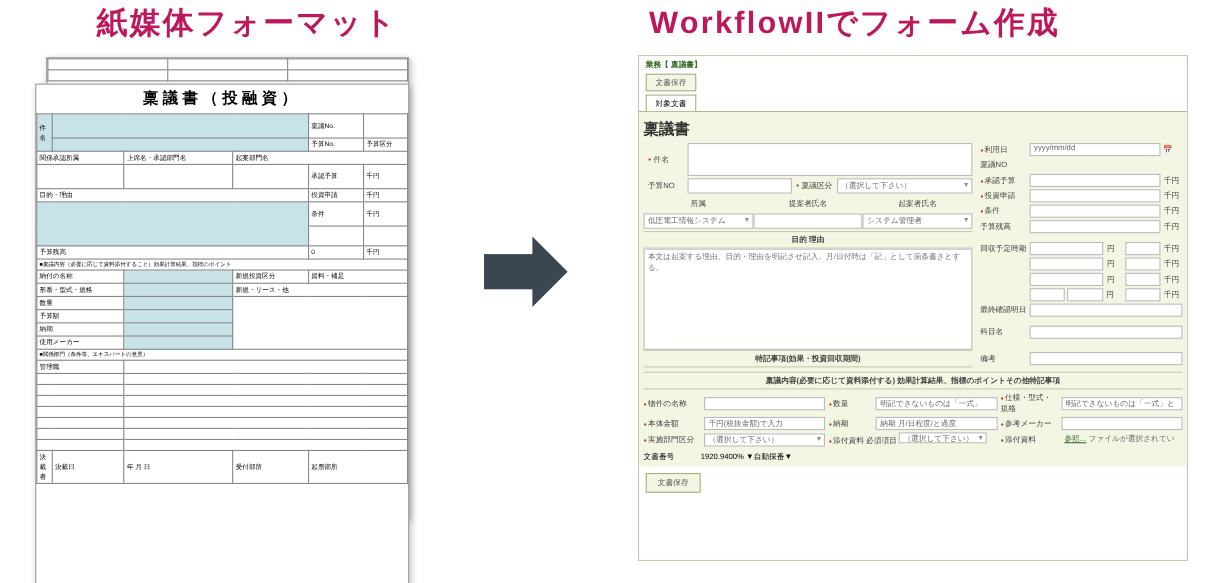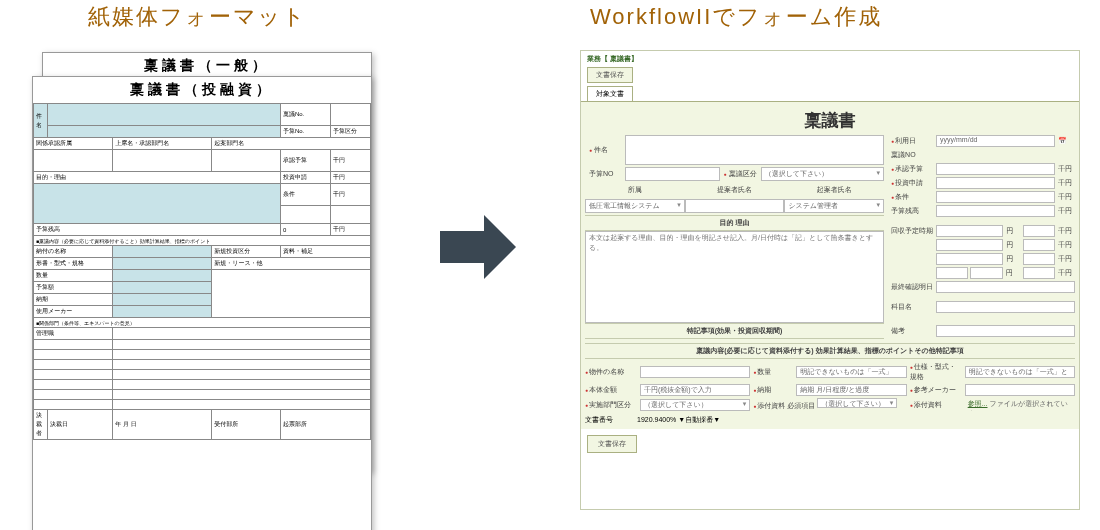--- a/index.html
+++ b/index.html
@@ -6,23 +6,23 @@
   body {
     width: 1100px;
     height: 530px;
     background: #fff;
     font-family: "Hiragino Sans", "Meiryo", sans-serif;
     position: relative;
     overflow: hidden;
   }
   .title {
     position: absolute;
-    font-size: 22px;
-    color: #a16207;
-    font-weight: 400;
+    font-size: 28px;
+    color: #be185d;
+    font-weight: 700;
     letter-spacing: 2px;
   }
   .title-left { left: 88px; top: 2px; }
   .title-right { left: 590px; top: 2px; }
 
   
   .paper-stack { position: absolute; left: 32px; top: 52px; width: 350px; height: 450px; }
   .paper {
     position: absolute;
     background: #fff;
@@ -45,21 +45,21 @@
   .arrow-head { display: inline-block; width: 0; height: 0; border-top: 32px solid transparent; border-bottom: 32px solid transparent; border-left: 32px solid #3a4752; vertical-align: middle; margin-left: -2px; }
 
   
   .app { position: absolute; left: 580px; top: 50px; width: 500px; height: 460px; border: 1px solid #c5cbae; font-size: 7px; }
   .app-top { padding: 3px 6px; }
   .app-top .bc { color: #3a6b2a; font-weight: bold; }
   .app-top .btn { display: inline-block; background: #f2f6e2; border: 1px solid #aab082; padding: 2px 8px; margin-top: 3px; color: #555; }
   .tab { border-bottom: 1px solid #aab082; padding: 0 6px; }
   .tab span { display: inline-block; border: 1px solid #aab082; border-bottom: none; padding: 2px 8px; background: #fff; }
   .form-body { background: #f2f6e2; padding: 4px; }
-  .form-title { text-align: center; font-weight: bold; font-size: 17px; padding: 3px 0; color: #333; }
+  .form-title { font-weight: bold; font-size: 14px; padding: 3px 0; color: #333; }
   .row { display: flex; align-items: stretch; margin-bottom: 2px; }
   .cell-lab { background: #f2f6e2; padding: 2px 4px; color: #444; display: flex; align-items: center; white-space: nowrap; }
   .cell-lab.req::before { content: "●"; color: #c33; font-size: 5px; margin-right: 2px; }
   .cell-val { background: #fff; border: 1px solid #bbb; height: 14px; flex: 1; padding: 1px 3px; color: #666; overflow: hidden; }
   .cell-val.sel::after { content: " ▾"; float: right; color: #888; }
   textarea.cell-val { height: 48px; resize: none; font-family: inherit; font-size: 7px; }
   .col { display: flex; flex-direction: column; }
   .left-col { flex: 1.6; margin-right: 4px; }
   .right-col { flex: 1; }
   .mini-row { display: flex; align-items: center; margin-bottom: 2px; }
@@ -77,21 +77,20 @@
   .link { color: #3a6b2a; text-decoration: underline; }
 </style>
 </head>
 <body>
 
 <div class="title title-left">紙媒体フォーマット</div>
 <div class="title title-right">WorkflowIIでフォーム作成</div>
 
 <div class="paper-stack">
   <div class="paper paper-back">
-    <div class="phead">稟議書（一般）</div>
     <table class="pgrid">
         <tbody>
           <tr>
             <td></td>
             <td></td>
             <td></td>
           </tr>
           <tr>
             <td></td>
             <td></td>

